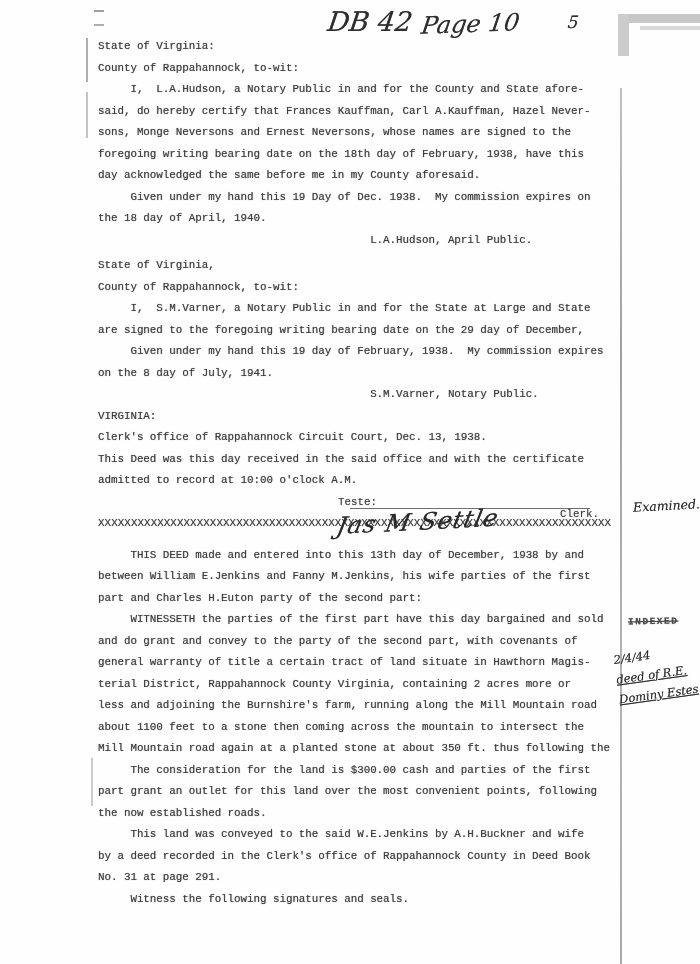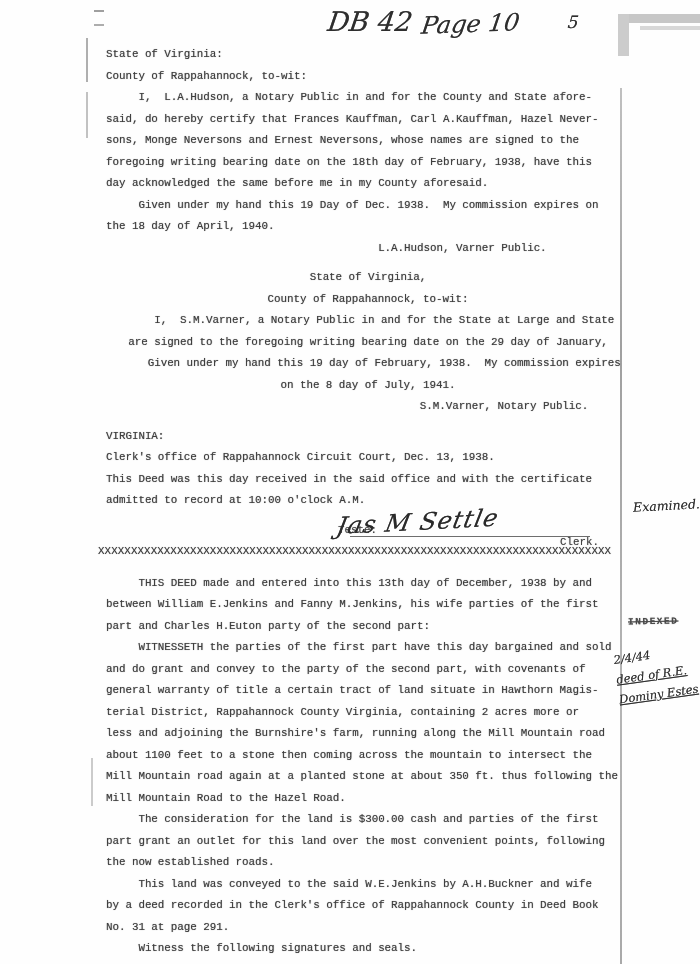--- a/index.html
+++ b/index.html
@@ -20,22 +20,22 @@
     color:#3d3d3d;
   }
   .line{
     font-size:10.8px;
     line-height:21.5px;
     height:21.5px;
     white-space:pre;
     letter-spacing:0px;
     text-shadow:0 0 1px rgba(80,80,80,0.55), 0.4px 0.4px 0 rgba(90,90,90,0.25);
   }
-  .block{margin:8px;padding:0;}
-  .blk-notary2{margin-top:4px;text-align:center;}
+  .block{margin:0;padding:0;}
+  .blk-notary2{margin-top:4px;}
   .blk-deed{margin-top:10px;}
   .teste-line{
     position:relative;height:21.5px;
     font-size:10.8px;line-height:21.5px;
     text-shadow:0 0 1px rgba(80,80,80,0.55);
   }
   .teste-word{position:absolute;left:240px;top:0;}
   .clerk-word{position:absolute;left:462px;top:12px;}
   .sig-underline{
     position:absolute;left:252px;top:16px;width:240px;height:1px;
@@ -124,28 +124,28 @@
     <div class="block blk-notary1">
         <div class="line">State of Virginia:</div>
         <div class="line">County of Rappahannock, to-wit:</div>
         <div class="line">     I,  L.A.Hudson, a Notary Public in and for the County and State afore-</div>
         <div class="line">said, do hereby certify that Frances Kauffman, Carl A.Kauffman, Hazel Never-</div>
         <div class="line">sons, Monge Neversons and Ernest Neversons, whose names are signed to the</div>
         <div class="line">foregoing writing bearing date on the 18th day of February, 1938, have this</div>
         <div class="line">day acknowledged the same before me in my County aforesaid.</div>
         <div class="line">     Given under my hand this 19 Day of Dec. 1938.  My commission expires on</div>
         <div class="line">the 18 day of April, 1940.</div>
-        <div class="line">                                          L.A.Hudson, Varner Public.</div>
+        <div class="line">                                          L.A.Hudson, April Public.</div>
       </div>
 
     <div class="block blk-notary2">
         <div class="line">State of Virginia,</div>
         <div class="line">County of Rappahannock, to-wit:</div>
         <div class="line">     I,  S.M.Varner, a Notary Public in and for the State at Large and State</div>
-        <div class="line">are signed to the foregoing writing bearing date on the 29 day of January,</div>
+        <div class="line">are signed to the foregoing writing bearing date on the 29 day of December,</div>
         <div class="line">     Given under my hand this 19 day of February, 1938.  My commission expires</div>
         <div class="line">on the 8 day of July, 1941.</div>
         <div class="line">                                          S.M.Varner, Notary Public.</div>
       </div>
 
     <div class="block blk-clerk">
         <div class="line">VIRGINIA:</div>
         <div class="line">Clerk's office of Rappahannock Circuit Court, Dec. 13, 1938.</div>
         <div class="line">This Deed was this day received in the said office and with the certificate</div>
         <div class="line">admitted to record at 10:00 o'clock A.M.</div>
@@ -163,21 +163,20 @@
         <div class="line">     THIS DEED made and entered into this 13th day of December, 1938 by and</div>
         <div class="line">between William E.Jenkins and Fanny M.Jenkins, his wife parties of the first</div>
         <div class="line">part and Charles H.Euton party of the second part:</div>
         <div class="line">     WITNESSETH the parties of the first part have this day bargained and sold</div>
         <div class="line">and do grant and convey to the party of the second part, with covenants of</div>
         <div class="line">general warranty of title a certain tract of land situate in Hawthorn Magis-</div>
         <div class="line">terial District, Rappahannock County Virginia, containing 2 acres more or</div>
         <div class="line">less and adjoining the Burnshire's farm, running along the Mill Mountain road</div>
         <div class="line">about 1100 feet to a stone then coming across the mountain to intersect the</div>
         <div class="line">Mill Mountain road again at a planted stone at about 350 ft. thus following the</div>
-        <div class="line">Mill Mountain Road to the Hazel Road.</div>
         <div class="line">     The consideration for the land is $300.00 cash and parties of the first</div>
         <div class="line">part grant an outlet for this land over the most convenient points, following</div>
         <div class="line">the now established roads.</div>
         <div class="line">     This land was conveyed to the said W.E.Jenkins by A.H.Buckner and wife</div>
         <div class="line">by a deed recorded in the Clerk's office of Rappahannock County in Deed Book</div>
         <div class="line">No. 31 at page 291.</div>
         <div class="line">     Witness the following signatures and seals.</div>
       </div>
 
   </div>

